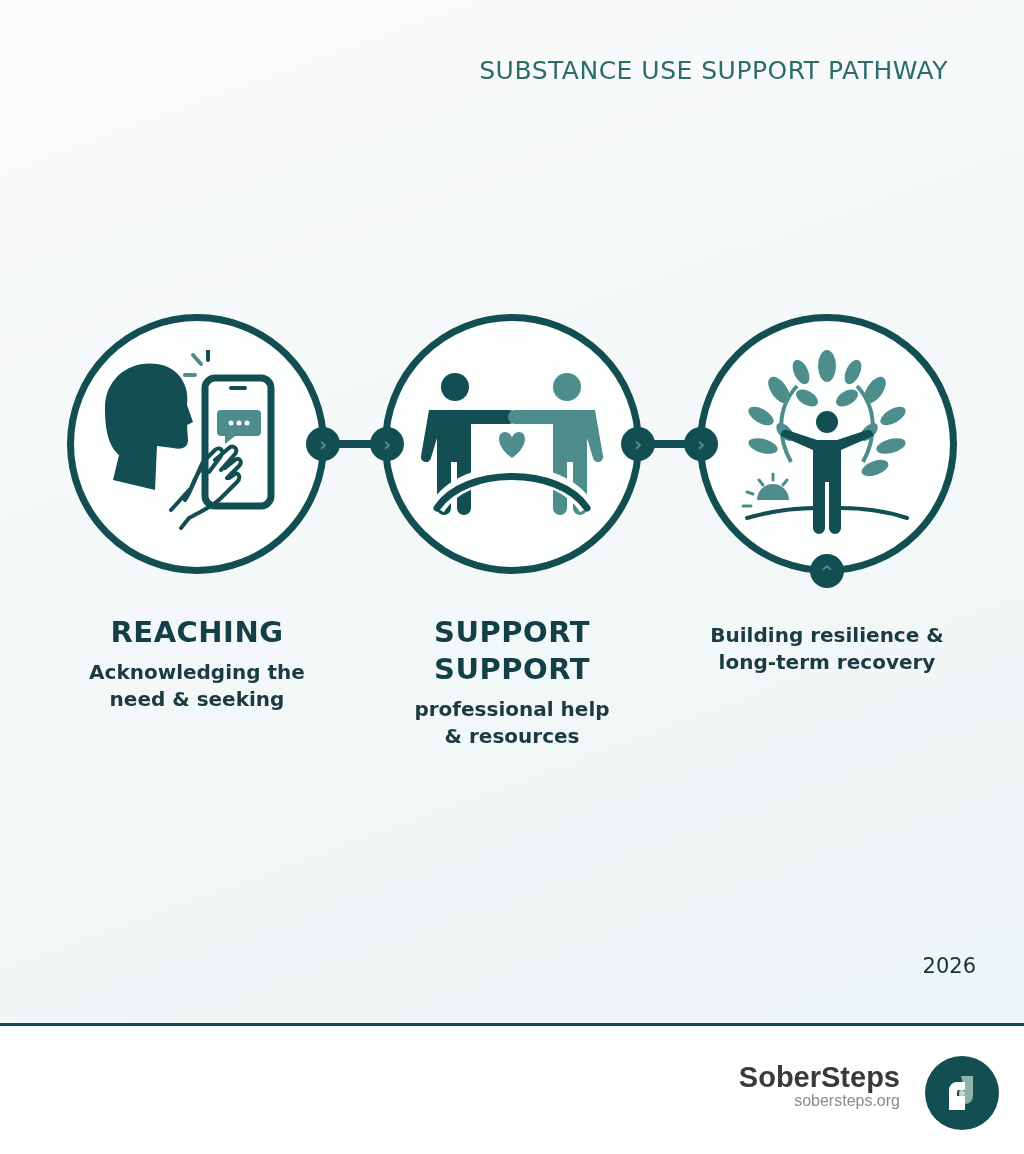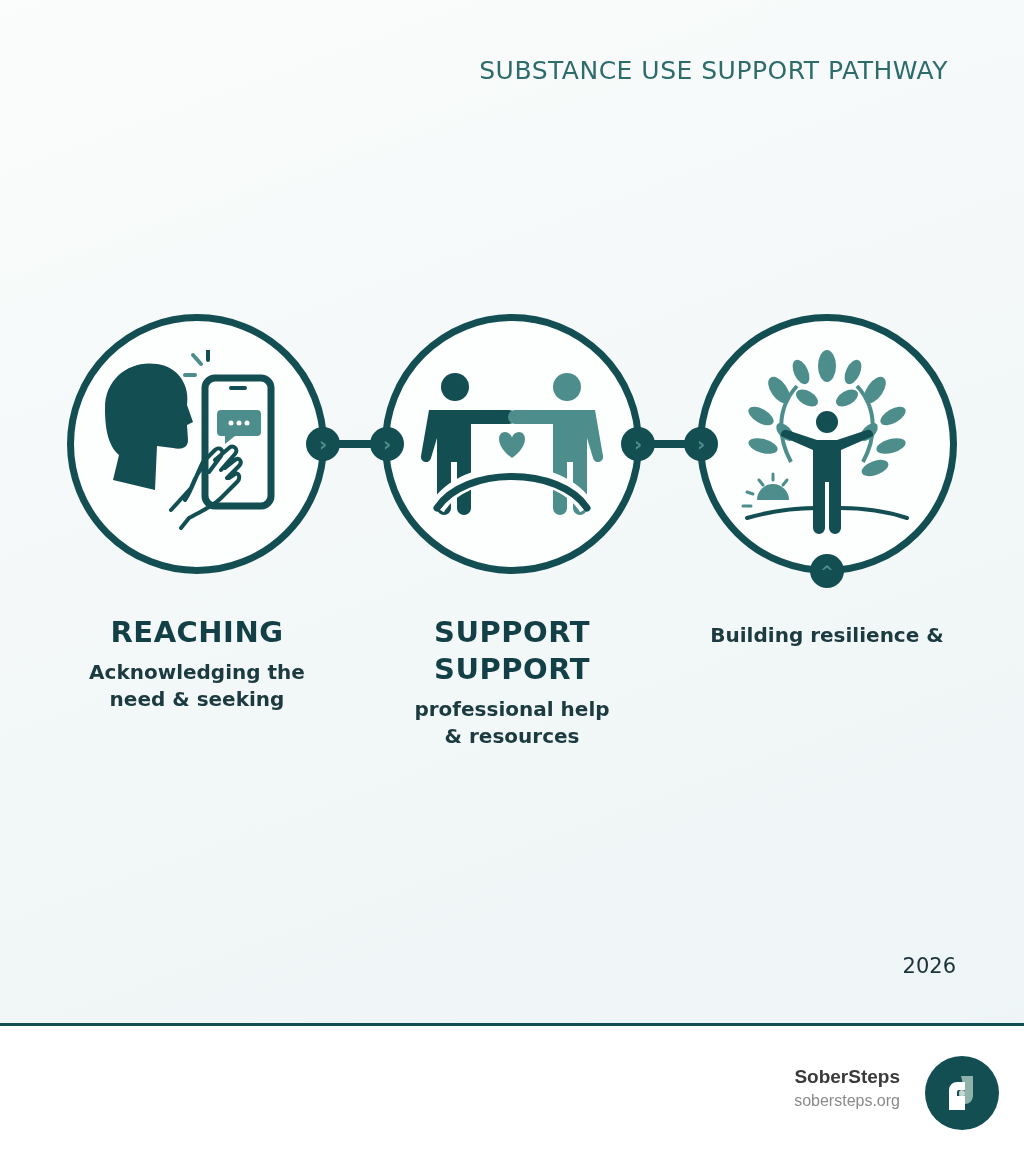--- a/index.html
+++ b/index.html
@@ -37,31 +37,31 @@
   }
   .step-title {
     font-family: "DejaVu Sans", sans-serif; font-weight: bold; font-size: 29px;
     line-height: 37px; letter-spacing: 0.5px; color: #133f46; text-align: center;
   }
   .step-desc {
     margin-top: 8px; font-family: "DejaVu Sans", sans-serif; font-size: 20px;
     line-height: 27px; color: #1b3b40; font-weight: bold;
   }
   .year {
-    position: absolute; right: 68px; top: 954px; font-size: 21px; color: #1a3338;
+    position: absolute; right: 48px; top: 954px; font-size: 21px; color: #1a3338;
     font-family: "DejaVu Sans", sans-serif;
   }
   .rule {
     position: absolute; left: 0; top: 1023px; width: 1024px; height: 3px; background: #124e52;
   }
   .brand {
     position: absolute; right: 124px; top: 1064px; text-align: right;
   }
   .brand-name {
-    font-family: "Liberation Sans", sans-serif; font-weight: bold; font-size: 19px; color: #3a3a3a;
+    font-family: "Liberation Sans", sans-serif; font-weight: bold; font-size: 29px; color: #3a3a3a;
     line-height: 26px;
   }
   .brand-url {
     font-family: "Liberation Sans", sans-serif; font-size: 16px; color: #8a8a8a; line-height: 22px;
   }
   .brand-logo {
     position: absolute; left: 925px; top: 1056px; width: 74px; height: 74px;
     border-radius: 50%; background: #124e52;
   }
 </style>
@@ -166,20 +166,21 @@
     </div>
     <div class="step-desc">
       <div>professional help</div>
       <div>&amp; resources</div>
     </div>
   </div>
 
   <div class="step-text" style="left:687px;top:614px;">
     <div class="step-desc">
       <div>Building resilience &amp;</div>
+      <div>long-term recovery</div>
     </div>
   </div>
 
   <div class="year">2026</div>
 </div>
 
 <div class="rule"></div>
 
 <div class="brand">
   <div class="brand-name">SoberSteps</div>

